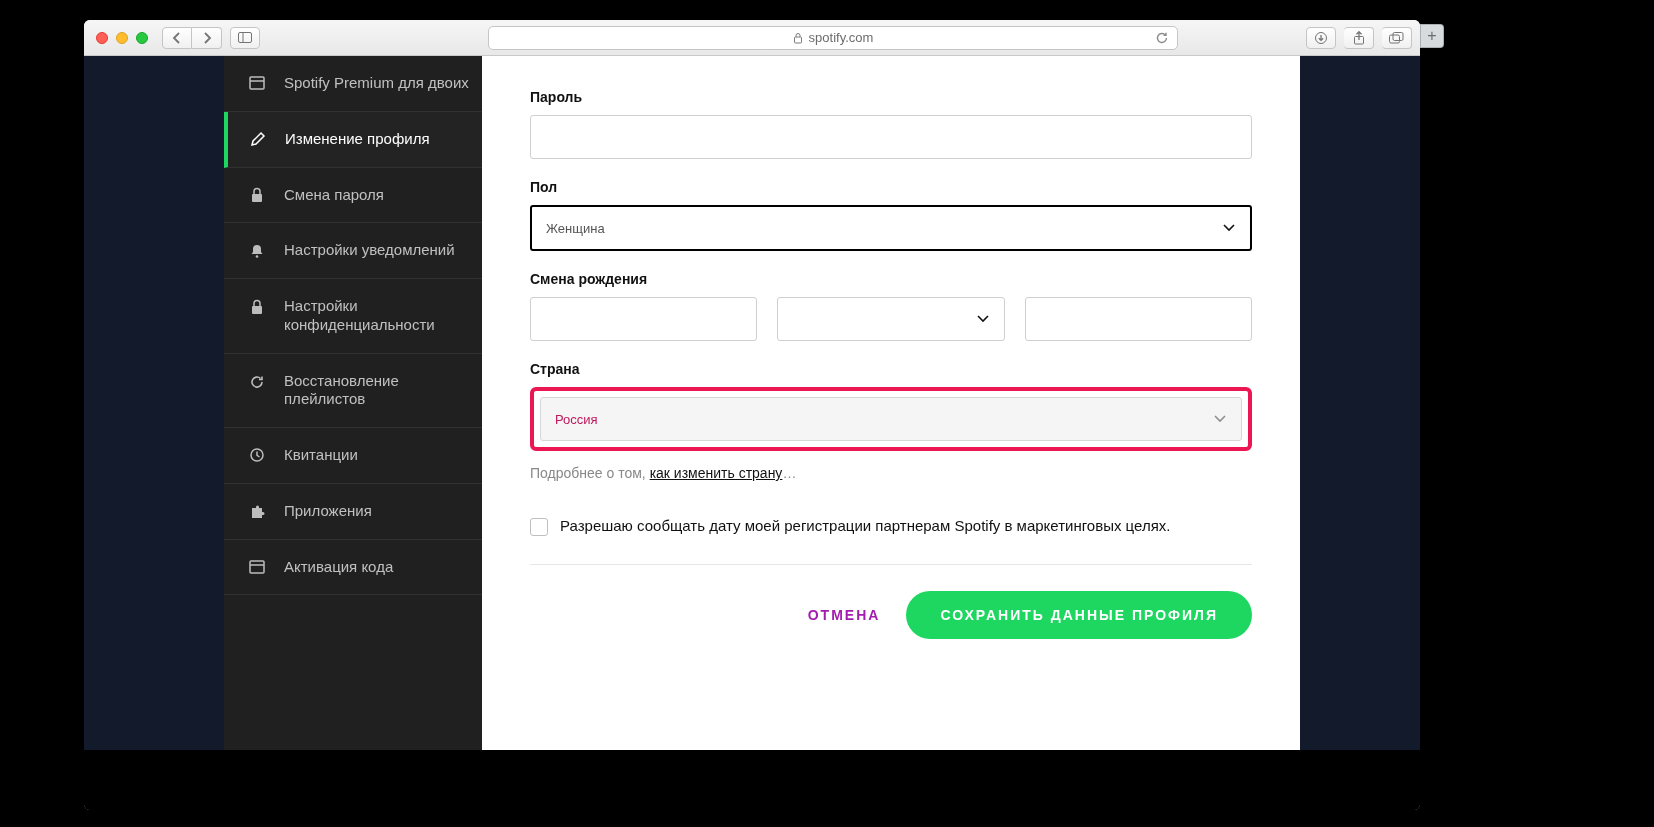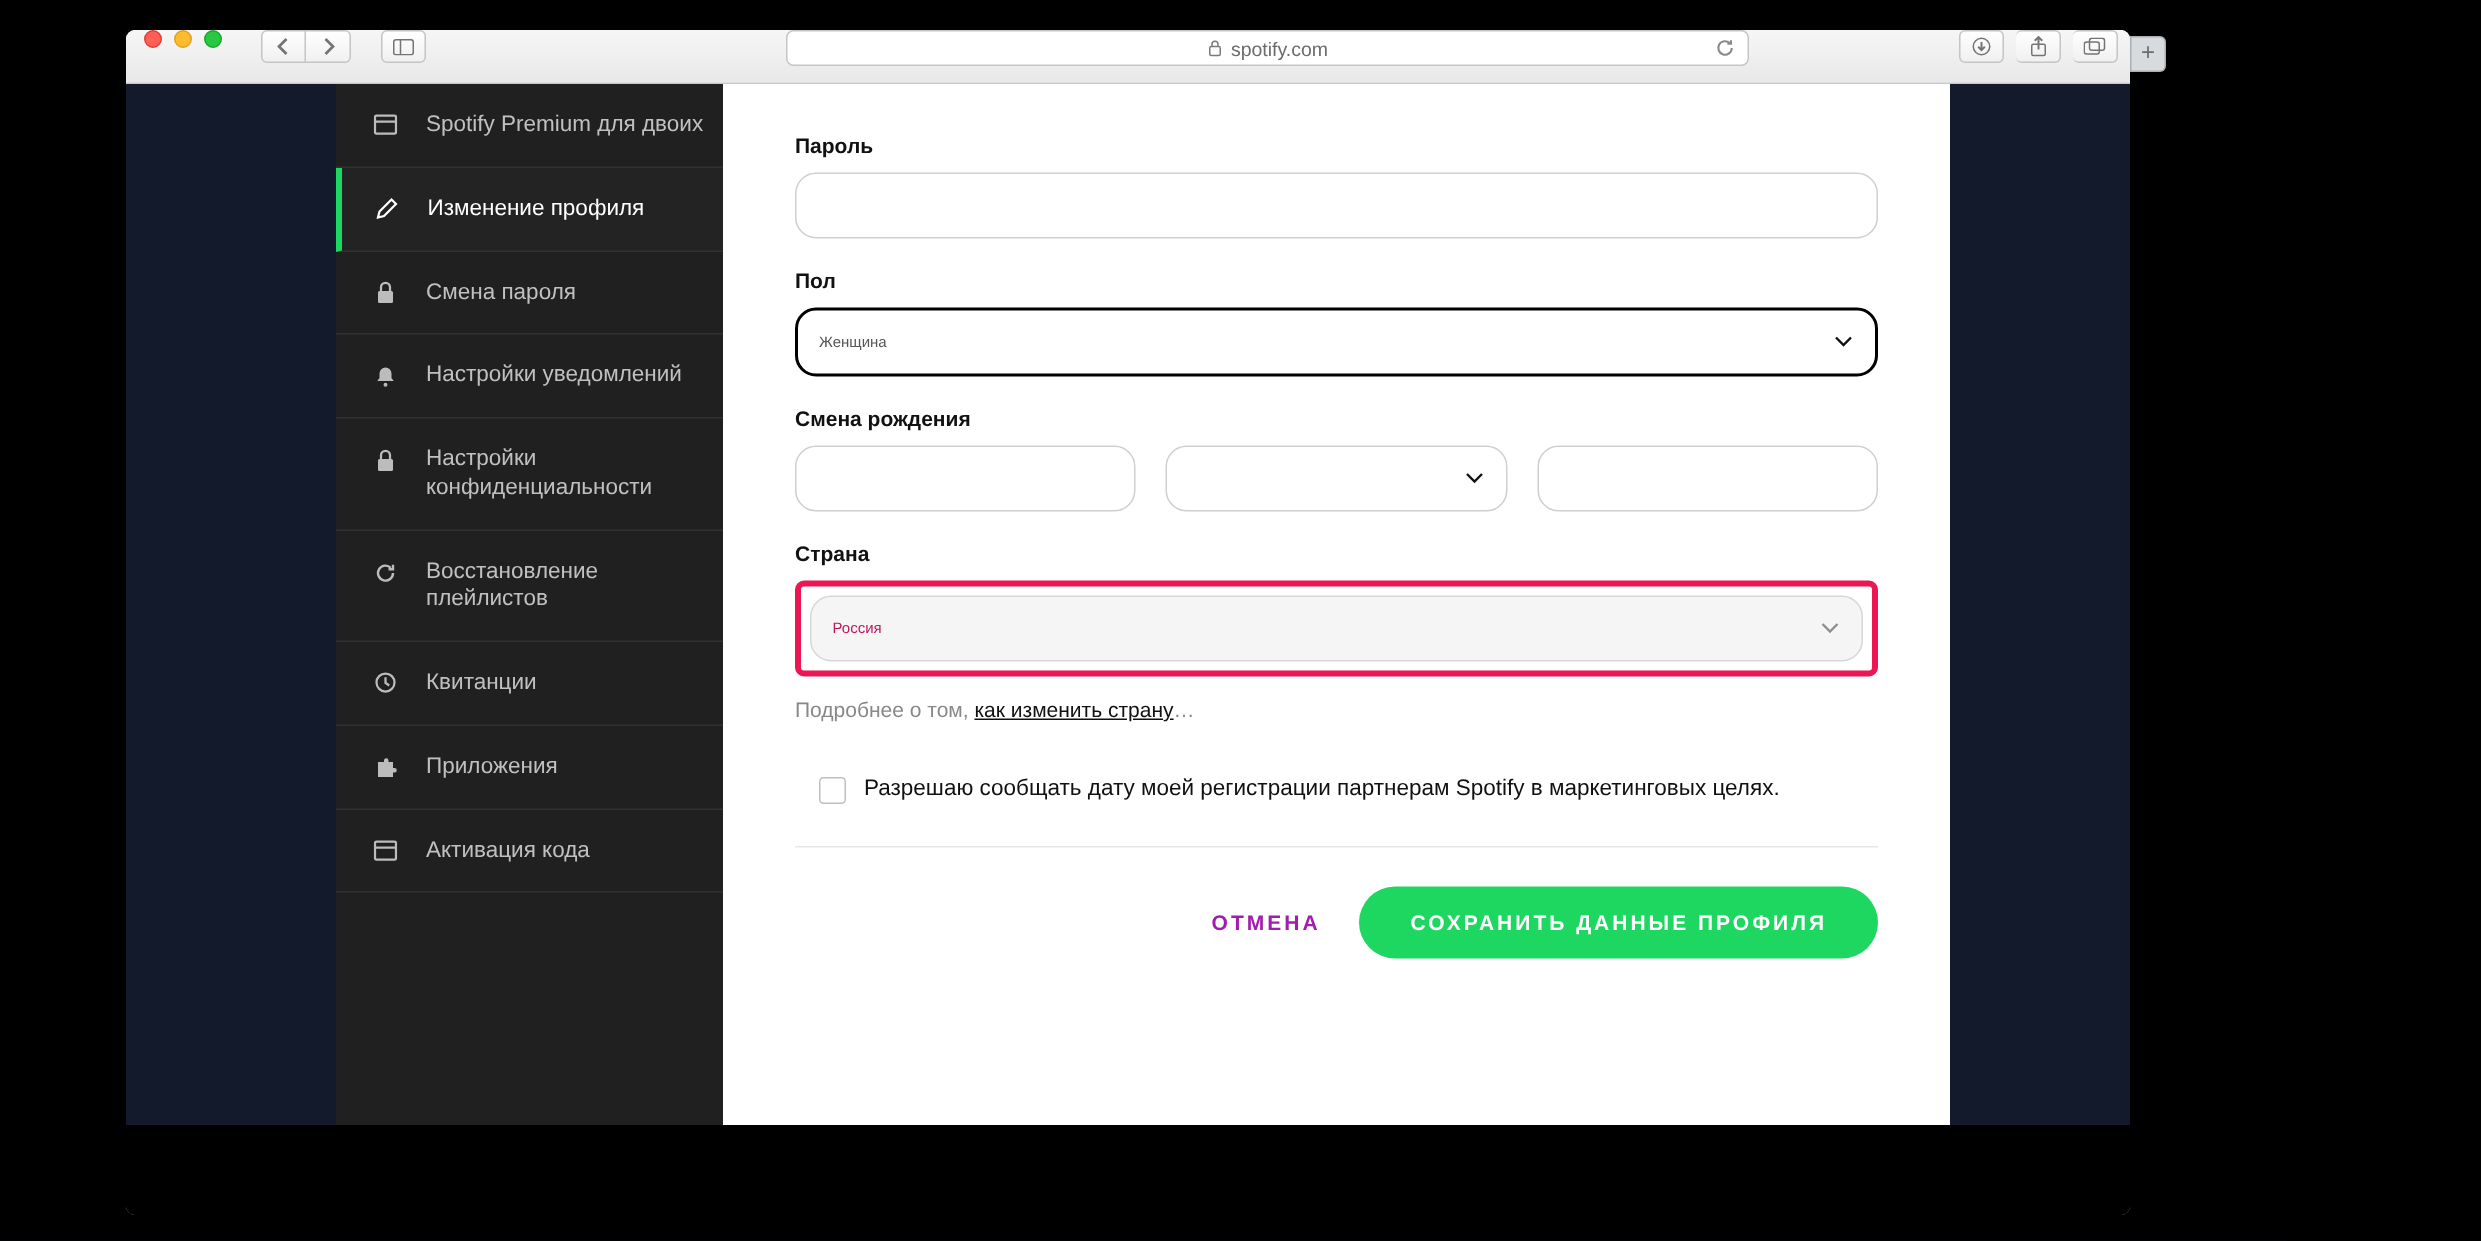--- a/index.html
+++ b/index.html
@@ -27,22 +27,23 @@
     display:flex; align-items:center; justify-content:center;
     color:#6c6c6c; font-size:16px;
   }
 
   
   .toolbar {
     height: 36px;
     background: linear-gradient(#f6f6f6,#e8e8e8);
     border-bottom: 1px solid #c9c9c9;
     display: flex;
+    align-items: center;
     padding: 0 8px;
-    gap: 20px;
+    gap: 8px;
     font-size: 13px;
     color: #5b5b5b;
   }
   .traffic { display: flex; gap: 8px; margin-right: 6px; padding-left:4px;}
   .tl { width: 12px; height: 12px; border-radius: 50%; }
   .tl.red { background: #ff5f57; border:1px solid #e33e32;}
   .tl.yellow { background: #ffbd2e; border:1px solid #e0a023;}
   .tl.green { background: #28c840; border:1px solid #17a82d;}
   .nav-group, .right-group { display:flex; gap:0; }
   .tb-btn {
@@ -120,24 +121,24 @@
     font-size: 14px;
     color: #111;
     margin-top: 20px;
     margin-bottom: 10px;
   }
   .field-label:first-child { margin-top: 33px; }
   .input, .select {
     width: 100%;
     height: 44px;
     border: 1px solid #cfcfcf;
-    border-radius: 14px;
+    border-radius: 3px;
     background: #fff;
     padding: 0 14px;
-    font-size: 10px;
+    font-size: 13px;
     color:#555;
     display:flex; align-items:center; justify-content:space-between;
   }
   .select.emph { border: 2px solid #000; height:46px; }
   .select .chev { color:#111; }
   .dob-row { display:flex; gap:20px; }
   .dob-row .input, .dob-row .select { flex:1; }
   .country-wrap {
     border: 4px solid #ec1653;
     border-radius: 6px;
@@ -155,21 +156,20 @@
     color: #888;
     margin-top: 14px;
   }
   .help-text a { color:#111; }
 
   .check-row {
     display:flex; gap:12px; align-items:flex-start;
     margin-top: 36px;
     font-size: 15px;
     color:#111;
-    margin-left:16px;
   }
   .chk {
     width:18px; height:18px; border:1px solid #bfbfbf; border-radius:3px; background:#fff;
     flex:0 0 18px; margin-top:1px;
   }
 
   .hr { border:none; border-top:1px solid #e7e7e7; margin-top: 28px; }
 
   .actions {
     display:flex; justify-content:flex-end; align-items:center;

